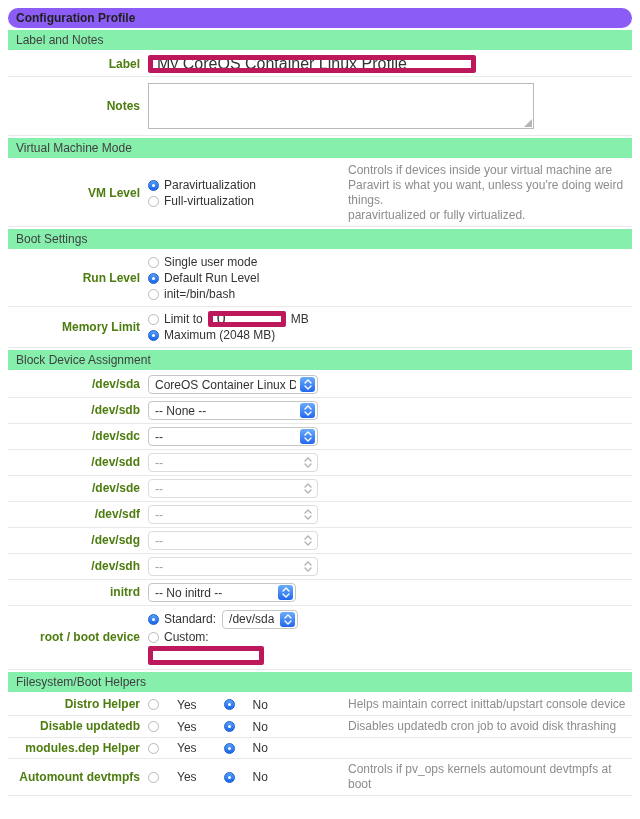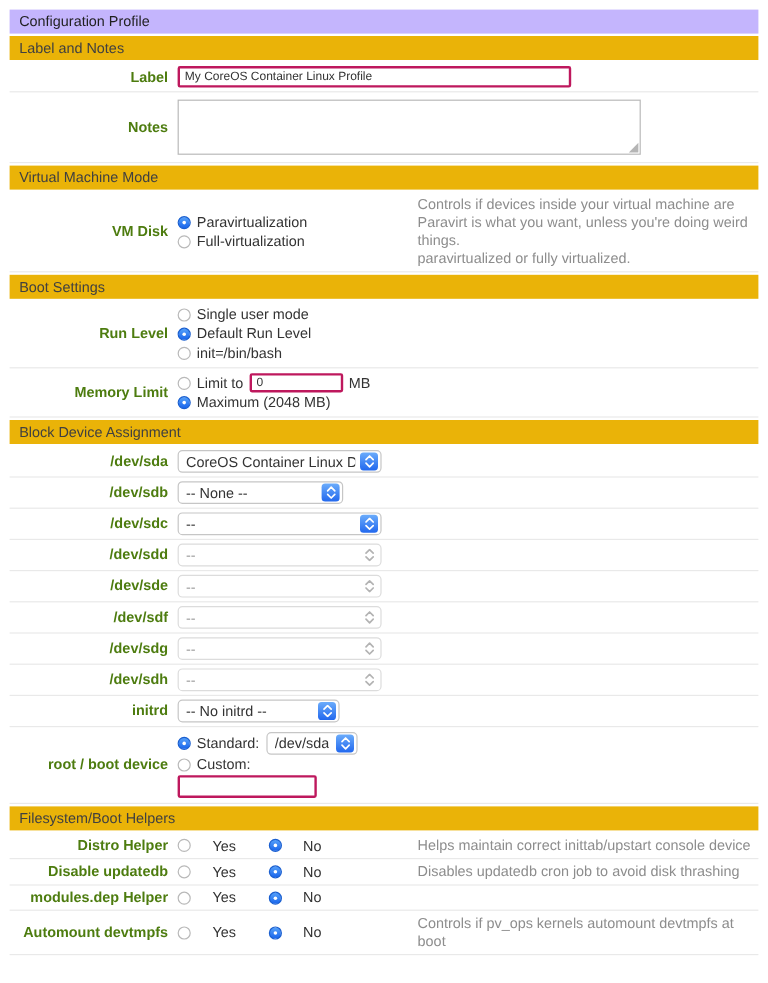--- a/index.html
+++ b/index.html
@@ -1,35 +1,35 @@
 <!DOCTYPE html>
 <html><head>
 <meta charset="utf-8">
 <style>
   html,body{margin:0;padding:0;background:#fff;}
   body{width:640px;height:819px;font-family:"Liberation Sans",sans-serif;font-size:12px;color:#333;}
   .wrap{padding:8px 8px 0 8px;}
-  .bar{background:#eab308;color:#404040;padding:3px 8px;line-height:14px;margin:2px 0;}
-  .bar.main{background:#c4b5fd;font-weight:normal;color:#1f1f1f;margin-top:0;}
+  .bar{background:#86efac;color:#404040;padding:3px 8px;line-height:14px;margin:2px 0;}
+  .bar.main{background:#8b5cf6;font-weight:bold;color:#1f1f1f;margin-top:0;border-radius:10px;}
   .row{display:flex;align-items:center;border-bottom:1px solid #e9e9e9;padding:3px 0;}
   .lab{width:132px;text-align:right;font-weight:bold;color:#4d7c0f;flex:none;line-height:13px;}
   .ctl{margin-left:8px;width:182px;flex:none;}
   .help{margin-left:18px;flex:1;color:#8d8d8d;line-height:15px;}
   .opt{display:flex;align-items:center;line-height:15px;}
   .optlab{color:#333;}
   .radio{display:inline-block;width:11px;height:11px;border-radius:50%;background:#fff;border:1px solid #b9b9b9;box-sizing:border-box;margin-right:5px;position:relative;flex:none;}
   .radio.on{background:linear-gradient(#55a0f9,#1a66ec);border-color:#1a5fd0;}
   .radio.on::after{content:"";position:absolute;left:3px;top:3px;width:3px;height:3px;border-radius:50%;background:#fff;}
   .sel{display:flex;align-items:center;justify-content:space-between;height:19px;background:#fff;border:1px solid #c6c6c6;border-radius:4px;box-sizing:border-box;padding:0 2px 0 6px;}
   .sel .txt{white-space:nowrap;overflow:hidden;color:#333;}
   .stepper{width:15px;height:15px;border-radius:3px;background:linear-gradient(#6bacfb,#2268ee);display:flex;align-items:center;justify-content:center;flex:none;margin-left:4px;}
   .sel.dis{border-color:#dcdcdc;}
   .sel.dis .txt{color:#9c9c9c;}
   .sel.dis .stepper{background:none;}
-  .txtin{border:2px solid #be185d;border-radius:2px;height:18px;box-sizing:border-box;font-family:"Liberation Sans",sans-serif;font-size:10px;color:#333;padding:0 4px;background:#fff;}
+  .txtin{border:5px solid #be185d;border-radius:2px;height:18px;box-sizing:border-box;font-family:"Liberation Sans",sans-serif;font-size:16px;color:#333;padding:0 4px;background:#fff;}
   .tawrap{position:relative;width:386px;}
   .ta{border:1px solid #b9b9b9;width:386px;height:46px;box-sizing:border-box;resize:none;font-family:"Liberation Sans",sans-serif;font-size:12px;display:block;}
   .grip{position:absolute;right:2px;bottom:2px;width:0;height:0;border-left:8px solid transparent;border-bottom:8px solid #b5b5b5;}
   .stack>*{margin:1px 0;}
   .yesno{display:flex;align-items:center;gap:13px;}
   .yesno .optlab{margin-right:14px;}
   .mb{margin-left:5px;color:#333;}
 </style>
 </head>
 <body>
@@ -53,21 +53,21 @@
       <div class="tawrap">
         <textarea class="ta" style=""></textarea>
         <span class="grip"></span>
       </div>
     </div>
   </div>
 
   <div class="bar">Virtual Machine Mode</div>
 
   <div class="row">
-    <div class="lab">VM Disk</div>
+    <div class="lab">VM Level</div>
     <div class="ctl stack">
       <div class="opt">
         <span class="radio on"></span>
         <span class="optlab">Paravirtualization</span>
       </div>
       <div class="opt">
         <span class="radio"></span>
         <span class="optlab">Full-virtualization</span>
       </div>
     </div>
@@ -127,21 +127,21 @@
               <path d="M1 4 L4 1 L7 4 M1 7 L4 10 L7 7" stroke="#fff" stroke-width="1.4" fill="none" stroke-linecap="round" stroke-linejoin="round"></path>
             </svg>
           </span>
       </div>
     </div>
   </div>
 
   <div class="row">
     <div class="lab">/dev/sdb</div>
     <div class="ctl">
-      <div class="sel" style="width:138px">
+      <div class="sel" style="width:170px">
         <span class="txt">-- None --</span>
         <span class="stepper">
             <svg width="8" height="11" viewBox="0 0 8 11">
               <path d="M1 4 L4 1 L7 4 M1 7 L4 10 L7 7" stroke="#fff" stroke-width="1.4" fill="none" stroke-linecap="round" stroke-linejoin="round"></path>
             </svg>
           </span>
       </div>
     </div>
   </div>
 
@@ -225,21 +225,21 @@
               <path d="M1 4 L4 1 L7 4 M1 7 L4 10 L7 7" stroke="#b3b3b3" stroke-width="1.4" fill="none" stroke-linecap="round" stroke-linejoin="round"></path>
             </svg>
           </span>
       </div>
     </div>
   </div>
 
   <div class="row">
     <div class="lab">initrd</div>
     <div class="ctl">
-      <div class="sel" style="width:135px">
+      <div class="sel" style="width:148px">
         <span class="txt">-- No initrd --</span>
         <span class="stepper">
             <svg width="8" height="11" viewBox="0 0 8 11">
               <path d="M1 4 L4 1 L7 4 M1 7 L4 10 L7 7" stroke="#fff" stroke-width="1.4" fill="none" stroke-linecap="round" stroke-linejoin="round"></path>
             </svg>
           </span>
       </div>
     </div>
   </div>
 

